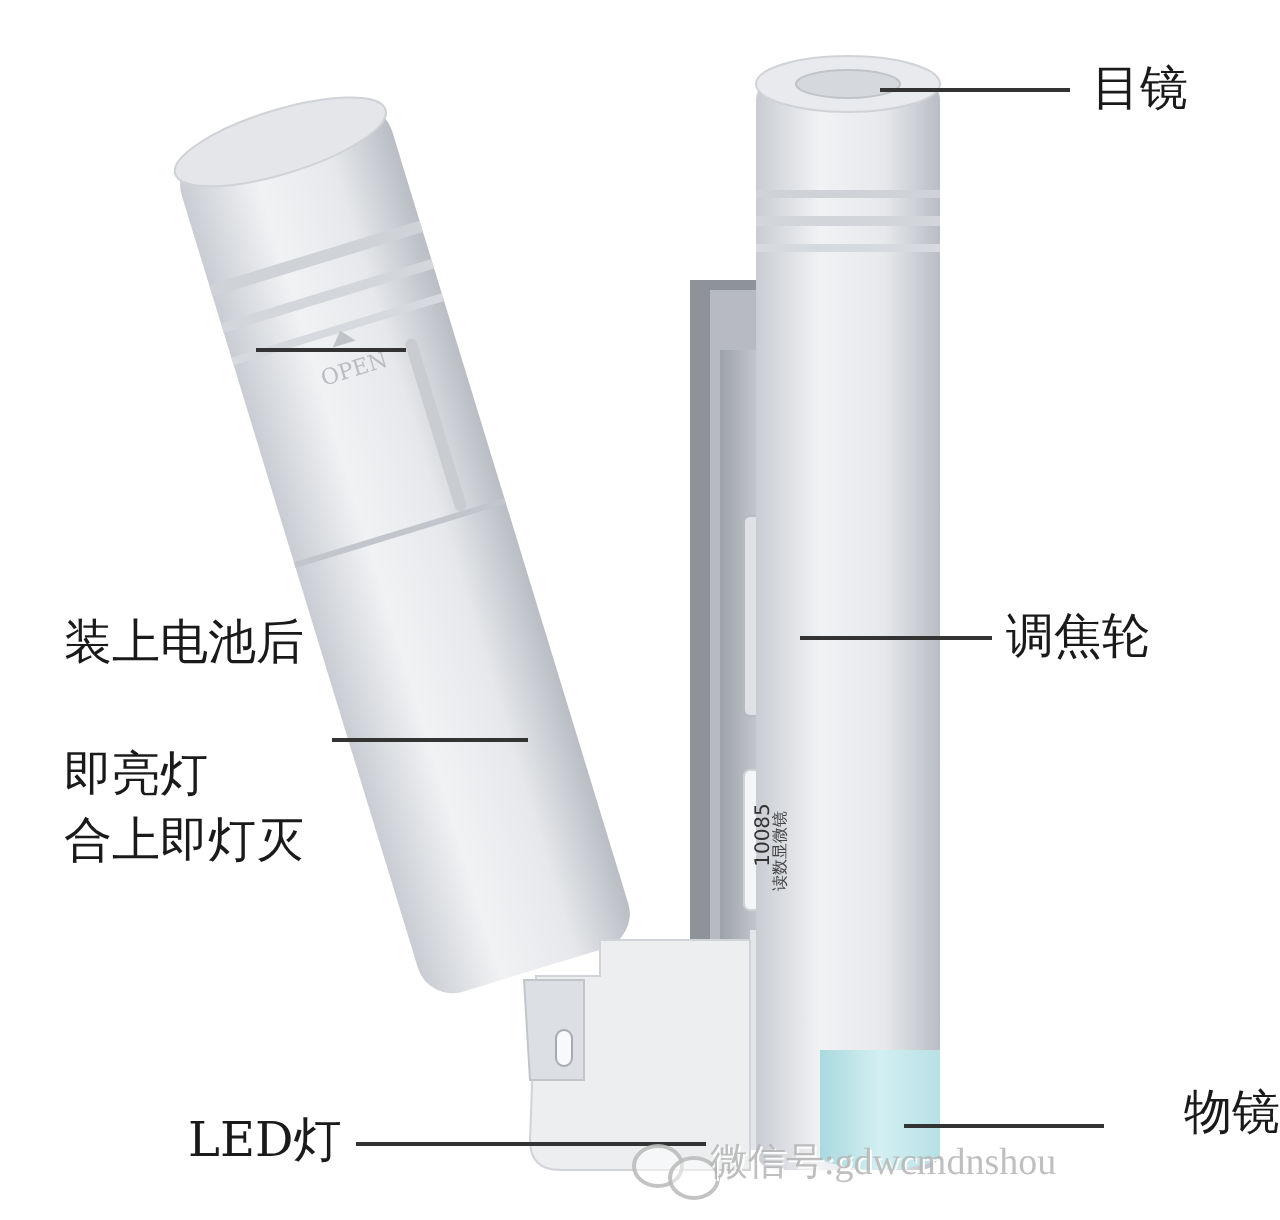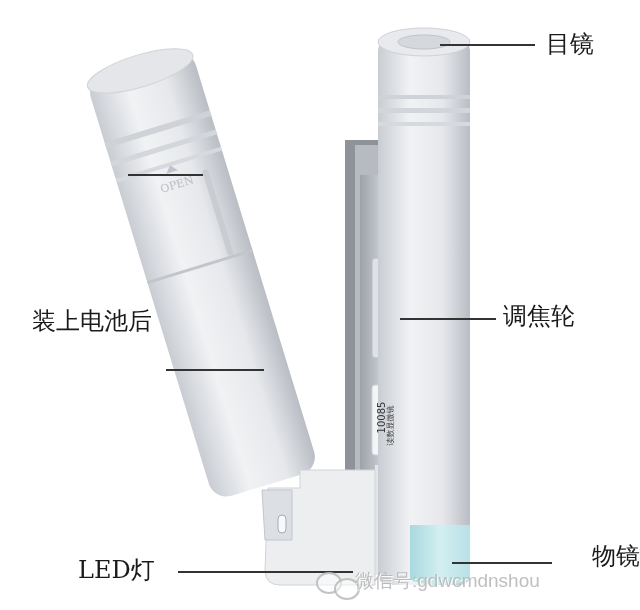--- a/index.html
+++ b/index.html
@@ -1,21 +1,21 @@
 <!DOCTYPE html>
 <html><head>
 <meta charset="utf-8">
 <style>
   html,body{margin:0;padding:0;background:#fff;}
   #stage{position:relative;width:640px;height:610px;overflow:hidden;background:#fff;
     font-family:"DejaVu Serif","Liberation Serif",serif;color:#1a1a1a;}
   .label{position:absolute;font-size:24px;line-height:32px;white-space:nowrap;text-align:center;}
   .leader{position:absolute;height:2px;background:#333;}
   .shape{position:absolute;}
-  .watermark{position:absolute;left:355px;top:568px;font-family:Liberation Sans, sans-serif;
+  .watermark{position:absolute;left:355px;top:568px;font-family:Liberation Serif, serif;
     font-size:19px;color:rgba(180,180,180,0.85);letter-spacing:0px;
     text-shadow:1px 1px 0 rgba(255,255,255,.9);}
   .wm-icon{position:absolute;width:22px;height:18px;border-radius:50%;border:2px solid rgba(180,180,180,.8);background:rgba(255,255,255,.5);}
 </style>
 </head>
 <body>
 
 <div id="stage">
 
   <svg class="shape" width="640" height="610" viewBox="0 0 640 610" style="left:0;top:0;">
@@ -112,26 +112,28 @@
 
   <div class="shape" style="left:366px;top:412px;transform:rotate(-90deg);font-family:'DejaVu Sans',sans-serif;font-size:10px;color:#333;">10085</div>
   <div class="shape" style="left:370px;top:420px;transform:rotate(-90deg);font-family:'DejaVu Sans',sans-serif;font-size:8px;color:#444;">读数显微镜</div>
 
   <div class="leader" style="left:440px;top:44px;width:95px;"></div>
   <div class="label" style="left:546px;top:28px;">目镜</div>
 
   <div class="leader" style="left:128px;top:174px;width:75px;"></div>
 
   <div class="label" style="left:32px;top:305px;">装上电池后</div>
+  <div class="label" style="left:32px;top:371px;">即亮灯</div>
+  <div class="label" style="left:32px;top:404px;">合上即灯灭</div>
   <div class="leader" style="left:166px;top:369px;width:98px;"></div>
 
   <div class="leader" style="left:400px;top:318px;width:96px;"></div>
-  <div class="label" style="left:503px;top:302px;font-family:Liberation Mono, monospace;">调焦轮</div>
+  <div class="label" style="left:503px;top:302px;">调焦轮</div>
 
-  <div class="label" style="left:78px;top:554px;">LED灯</div>
+  <div class="label" style="left:94px;top:554px;">LED灯</div>
   <div class="leader" style="left:178px;top:571px;width:175px;"></div>
 
   <div class="leader" style="left:452px;top:562px;width:100px;"></div>
   <div class="label" style="left:592px;top:540px;">物镜</div>
 
   <div class="wm-icon" style="left:316px;top:572px;"></div>
   <div class="wm-icon" style="left:334px;top:578px;"></div>
   <div class="watermark">微信号:gdwcmdnshou</div>
 </div>
 

